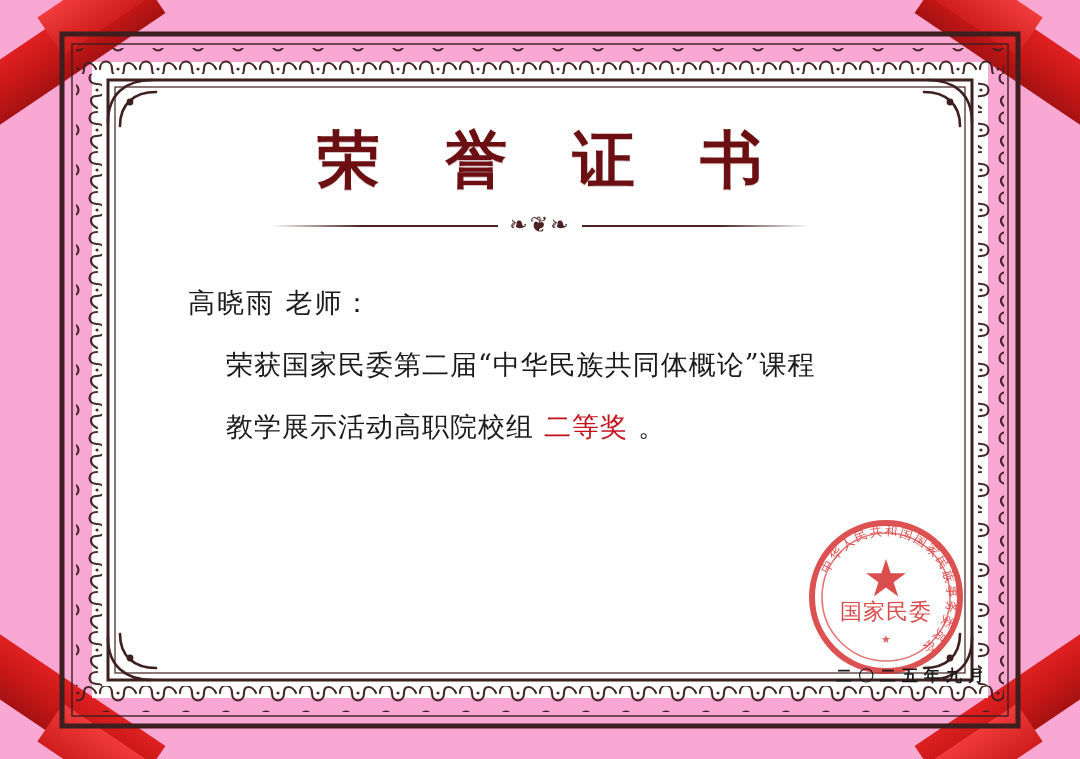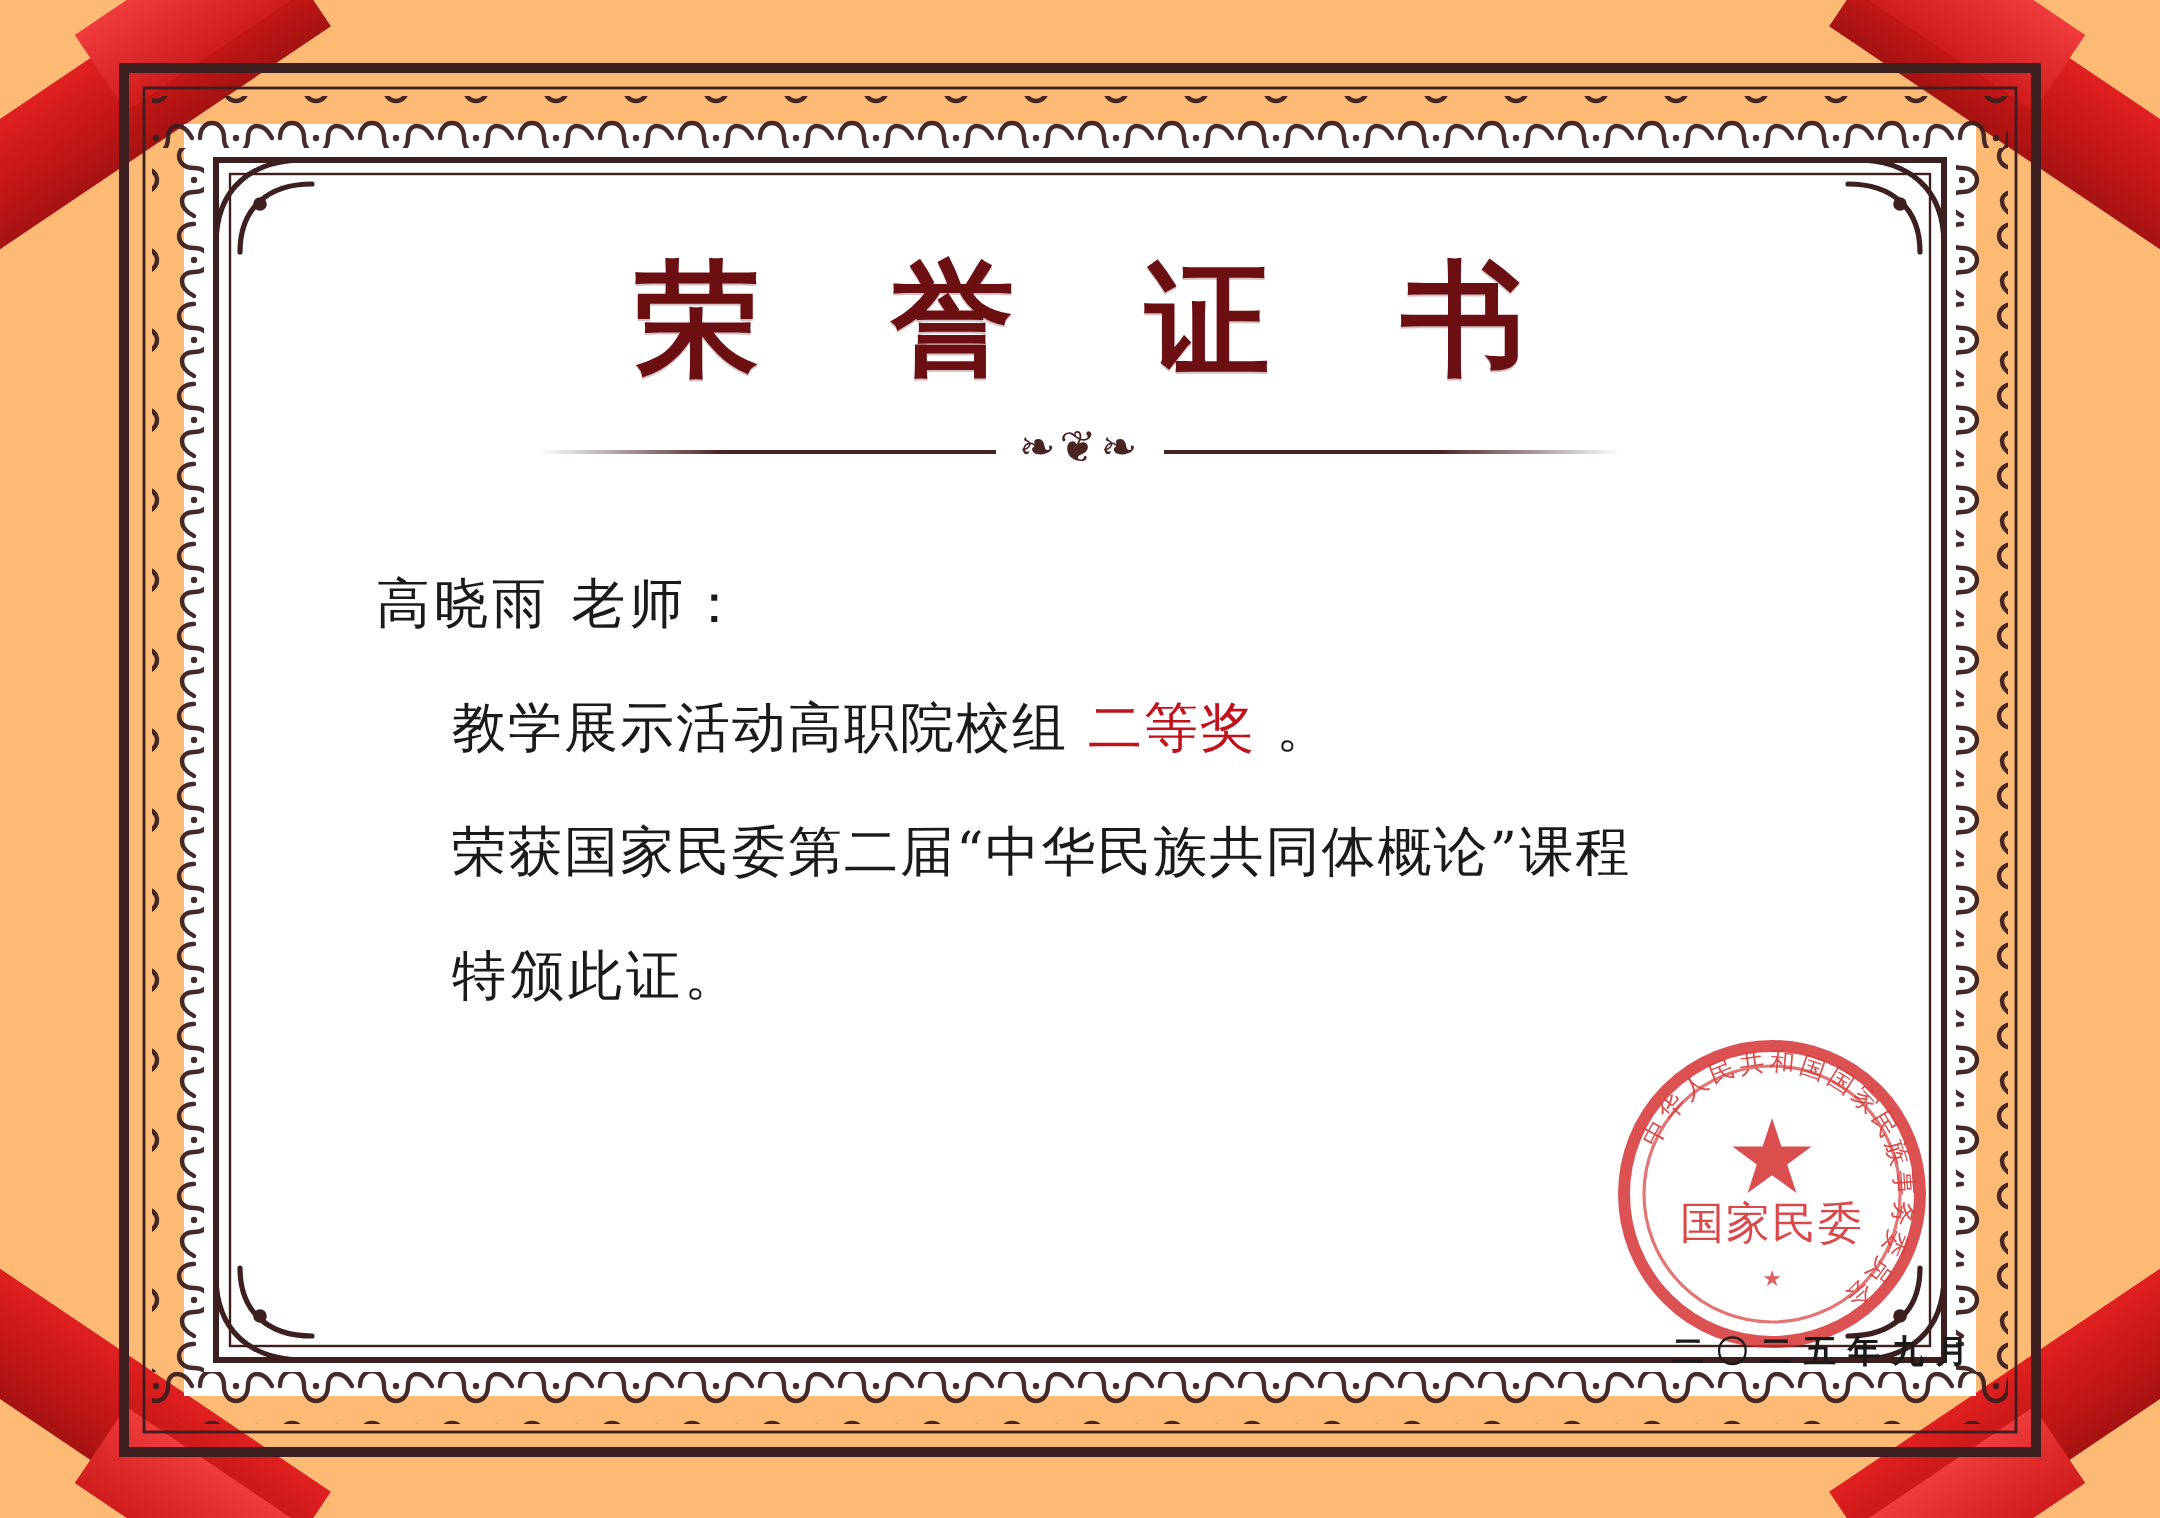--- a/index.html
+++ b/index.html
@@ -11,21 +11,21 @@
     width: 1080px;
     height: 759px;
     overflow: hidden;
     font-family: "DejaVu Serif", "Liberation Serif", serif;
   }
 
   .certificate {
     position: relative;
     width: 1080px;
     height: 759px;
-    background: #fdba74;
+    background: #f9a8d4;
     overflow: hidden;
   }
 
   
   .ribbon {
     position: absolute;
     background: linear-gradient(180deg, #e02020 0%, #c21616 60%, #a51212 100%);
     z-index: 1;
   }
   .ribbon-tl {
@@ -285,25 +285,24 @@
     <div class="title">荣 誉 证 书</div>
 
     <div class="divider">
       <div class="rule left"></div>
       <div class="orn">❧❦❧</div>
       <div class="rule right"></div>
     </div>
 
     <div class="body-text">
       <div class="line-recipient">高晓雨 老师：</div>
+      <div class="line-indent">荣获国家民委第二届“中华民族共同体概论”课程</div>
       <div class="line-indent">
         <span>教学展示活动高职院校组</span><span class="award-highlight">二等奖</span><span>。</span>
       </div>
-      <div class="line-indent">荣获国家民委第二届“中华民族共同体概论”课程</div>
-      <div class="line-final">特颁此证。</div>
     </div>
   </div>
 
   <div class="seal-area">
     <div class="seal">
       <svg width="164" height="164" viewBox="0 0 164 164" xmlns="http://www.w3.org/2000/svg">
         <defs>
           <path id="sealArc" d="M 82,152 m -62,0 a 62,62 0 1,1 124,0 a 62,62 0 1,1 -124,0"></path>
           <path id="sealTextPath" d="M 20,82 a 62,62 0 1,1 124,0 a 62,62 0 1,1 -124,0"></path>
         </defs>

